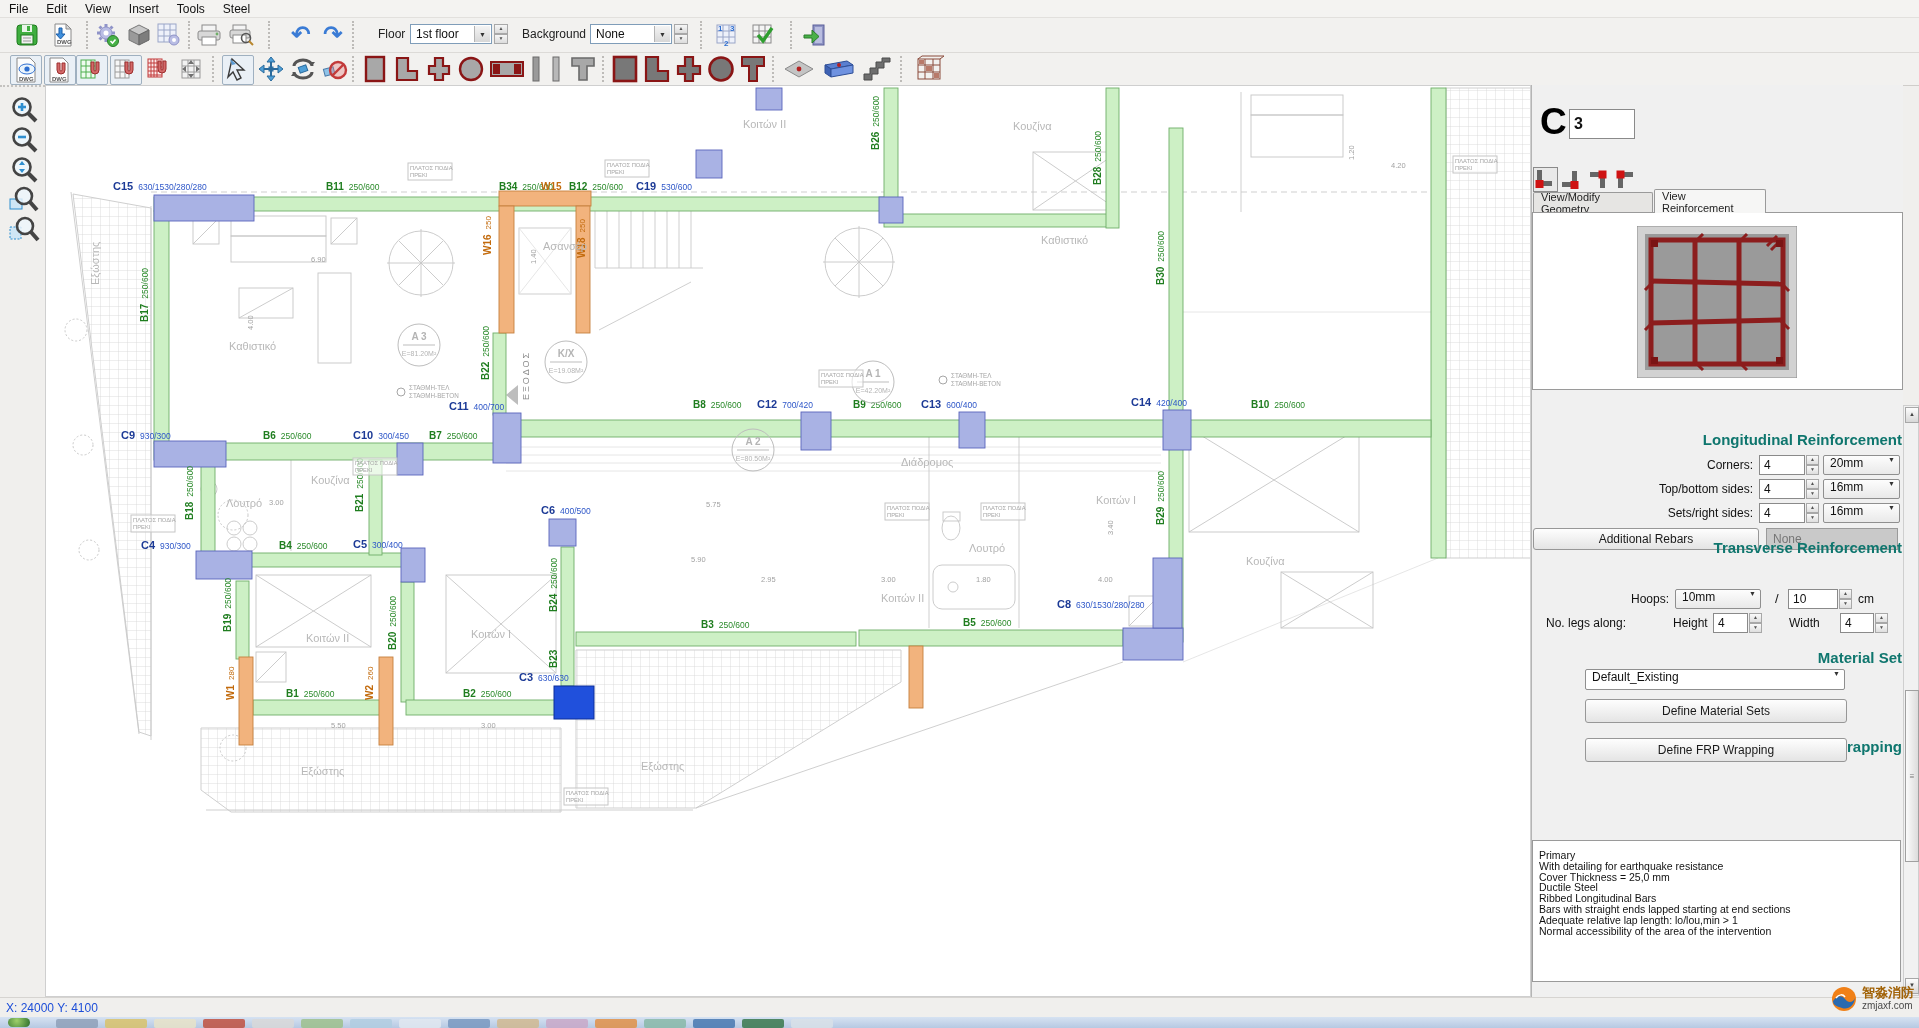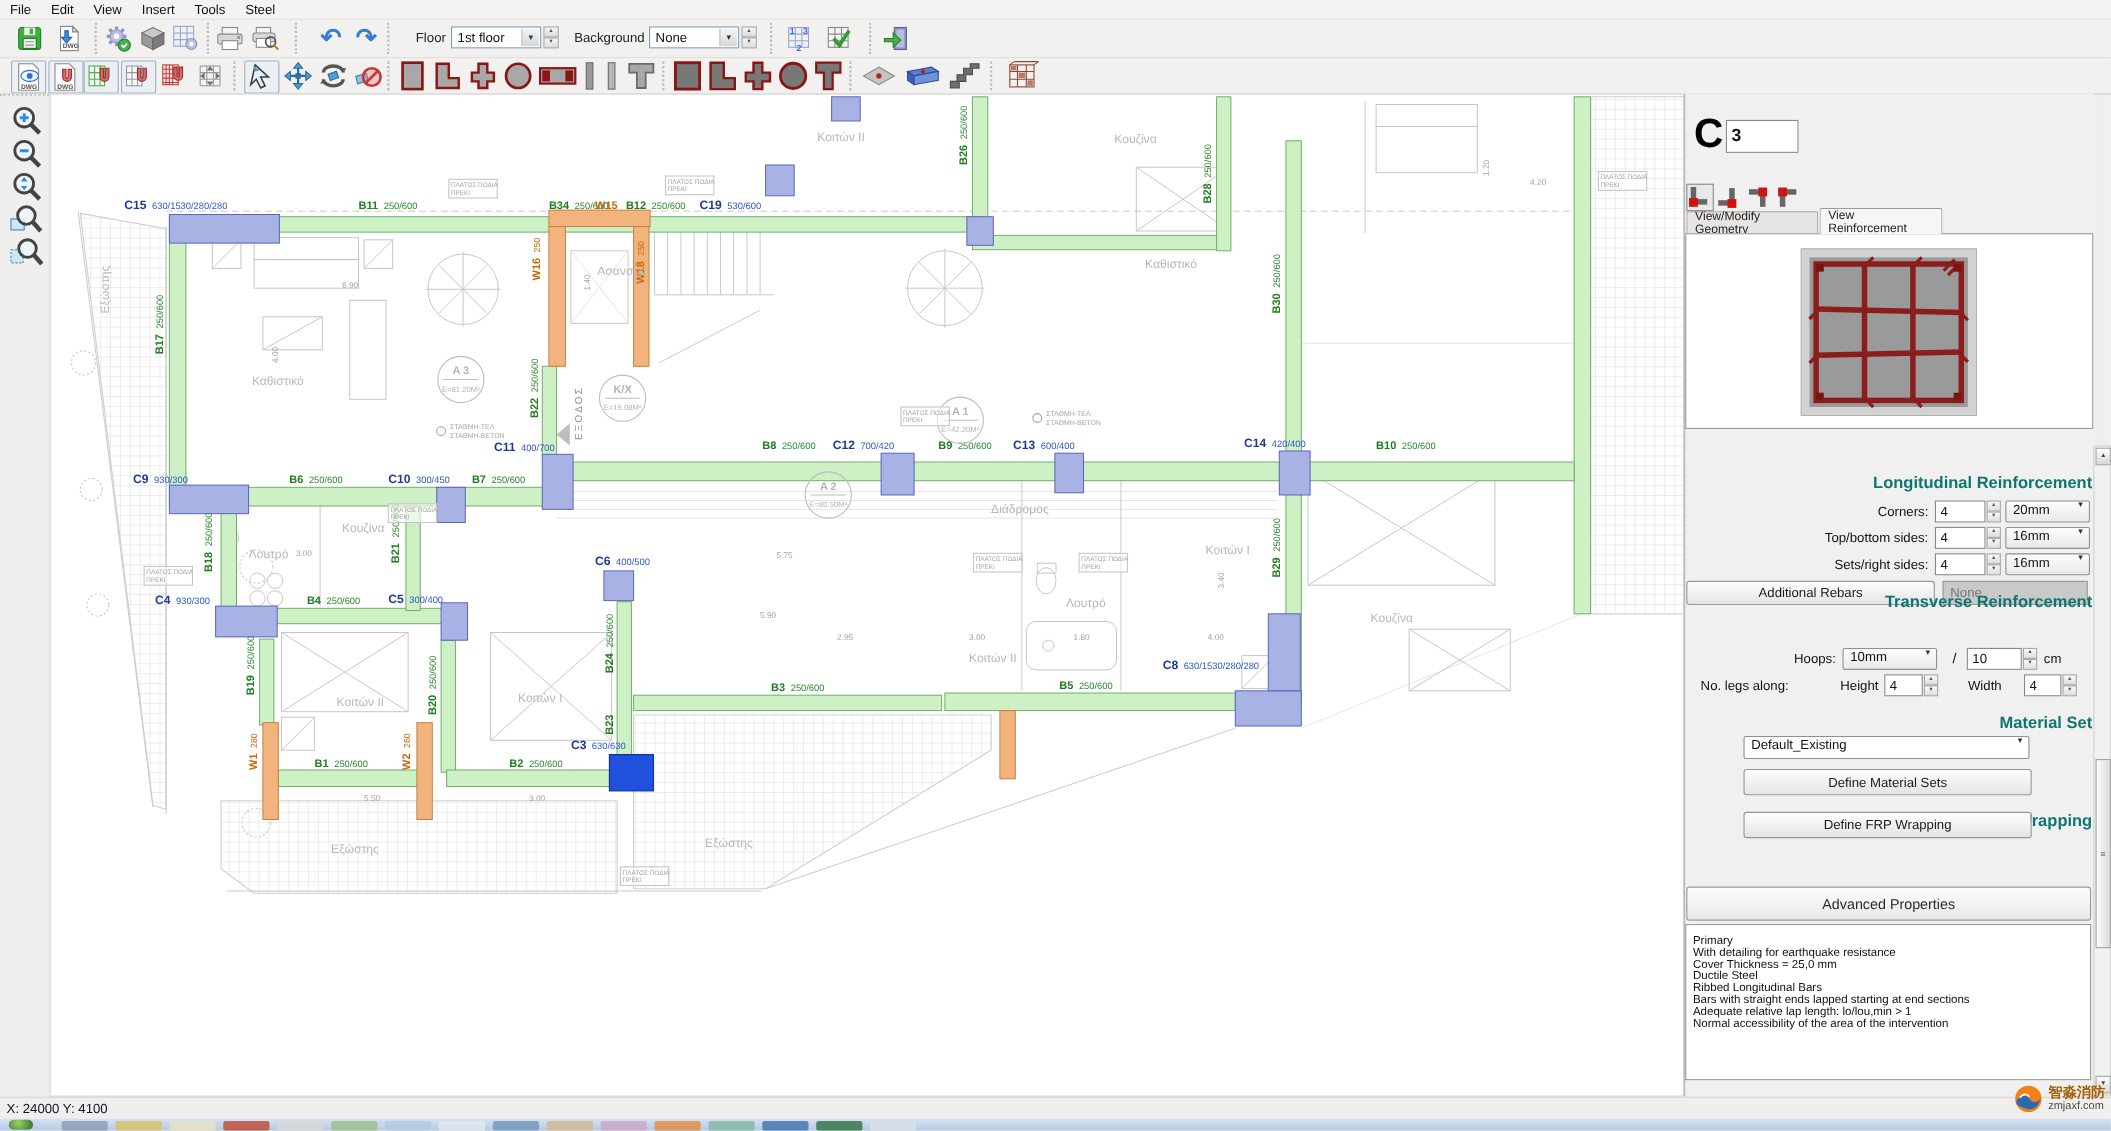--- a/index.html
+++ b/index.html
@@ -75,21 +75,21 @@
         display:flex;align-items:center;justify-content:center;font-size:13px;color:#2a2a2a;box-sizing:border-box}
   .advp{position:absolute;background:#fff;border:1px solid #9a9a9a;box-sizing:border-box;
         font-size:10.5px;line-height:10.8px;color:#111;padding:9px 0 0 6px}
   .vscroll{position:absolute;left:1903px;top:405px;width:16px;height:591px;background:#f1f1f1;
            border:1px solid #cfcfcf;box-sizing:border-box}
   .varr{position:absolute;left:1px;width:12px;height:14px;background:linear-gradient(#fdfdfd,#d8d8d8);
         border:1px solid #a8a8a8;font-size:6px;text-align:center;line-height:13px;color:#444}
   .vthumb{position:absolute;left:1px;width:12px;height:170px;top:284px;background:linear-gradient(90deg,#fbfbfb,#dcdcdc);
         border:1px solid #a0a0a0;display:flex;align-items:center;justify-content:center;font-size:8px;color:#777}
   .statusbar{position:absolute;left:0;top:997px;width:1919px;height:20px;background:#f0efed;
-             border-top:1px solid #d6d4d1;font-size:12px;color:#0f172a;display:flex;align-items:center;padding-left:6px;box-sizing:border-box}
+             border-top:1px solid #d6d4d1;font-size:12px;color:#1d4ed8;display:flex;align-items:center;padding-left:6px;box-sizing:border-box}
   .taskbar{position:absolute;left:0;top:1017px;width:1919px;height:11px;
            background:linear-gradient(#d6e2f2,#b6c9e2);display:flex;align-items:flex-start;gap:7px;padding-left:56px;box-sizing:border-box}
   .tbi{width:42px;height:9px;border-radius:2px;margin-top:2px;opacity:.85}
   .orb{position:absolute;left:8px;top:1018px;width:22px;height:9px;border-radius:5px;
        background:radial-gradient(circle at 40% 30%,#9fd06a,#2c6e2c)}
   .watermark{position:absolute;right:5px;top:985px;display:flex;align-items:center;gap:4px;z-index:9}
   .wmtxt{display:flex;flex-direction:column;line-height:13px}
   .wm1{font-size:13px;font-weight:bold;color:#a16207}
   .wm2{font-size:10px;font-weight:normal;color:#4a4a4a}
   svg{display:block}
@@ -920,21 +920,20 @@
   <div class="h2" style="top:564px">Material Set</div>
   <div class="ddl" style="left:53px;top:584px;width:260px;height:21px;background:#fff">
     <span>Default_Existing</span>
       <span class="arr">▼</span>
   </div>
   <div class="btn" style="left:53px;top:614px;width:262px;height:24px">Define Material Sets</div>
 
   <div class="h2" style="top:653px">FRP Wrapping</div>
   <div class="btn" style="left:53px;top:653px;width:262px;height:24px">Define FRP Wrapping</div>
 
-  <div class="advh" style="left:1px;top:721px;width:368px;height:31px">Advanced Properties</div>
   <div class="advp" style="left:0;top:755px;width:369px;height:142px">
     <div>Primary</div>
     <div>With detailing for earthquake resistance</div>
     <div>Cover Thickness = 25,0 mm</div>
     <div>Ductile Steel</div>
     <div>Ribbed Longitudinal Bars</div>
     <div>Bars with straight ends lapped starting at end sections</div>
     <div>Adequate relative lap length: lo/lou,min &gt; 1</div>
     <div>Normal accessibility of the area of the intervention</div>
   </div>

